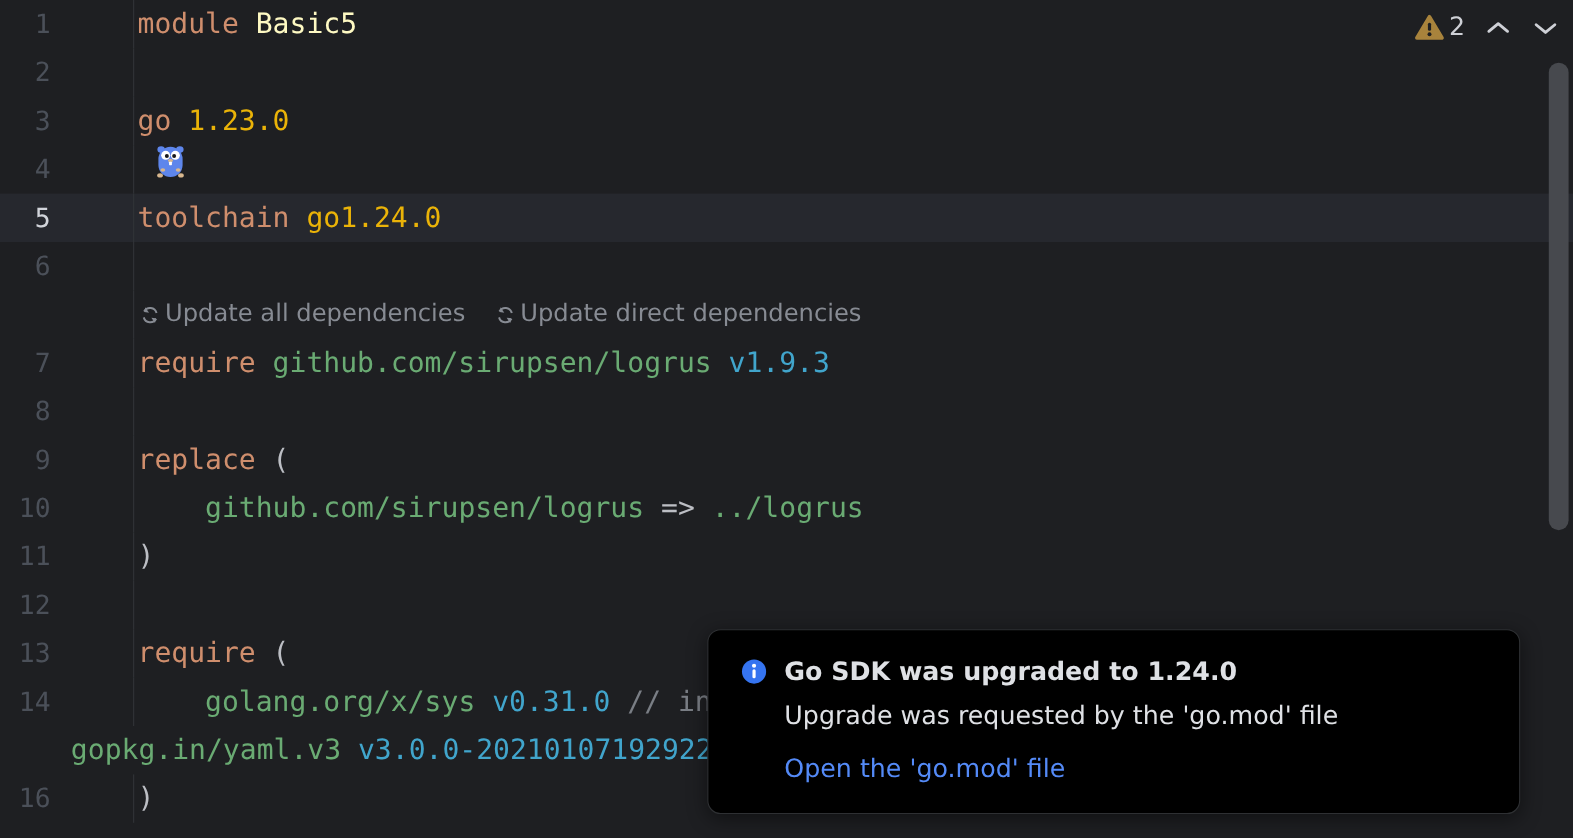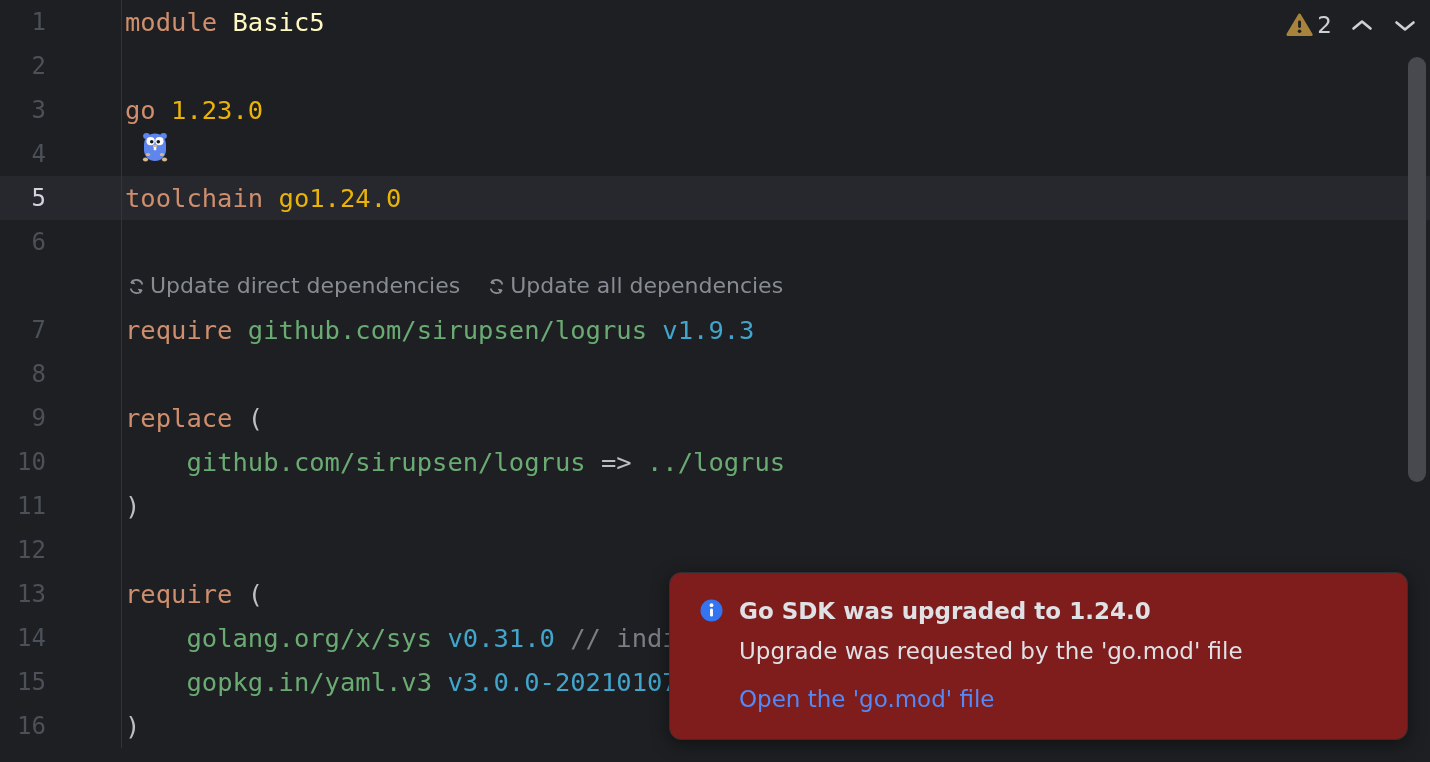--- a/index.html
+++ b/index.html
@@ -33,22 +33,22 @@
   .inspections{position:absolute;top:10px;right:12px;height:30px;
                display:flex;align-items:center;}
   .insp-count{font-family:"DejaVu Sans",sans-serif;font-size:23px;color:#CED0D6;
               margin-left:4px;}
   .insp-chevron{margin-left:17px;cursor:pointer;display:inline-flex;}
   .insp-warning{display:inline-flex;cursor:pointer;}
   
   .scroll-thumb{position:absolute;left:1408px;top:57px;width:18px;height:425px;
                 border-radius:9px;background:#47494E;}
   
-  .notification{position:absolute;left:669px;top:572px;width:739px;height:168px;
-                box-sizing:border-box;background:#7f1d1d;border:1px solid #2E3033;
+  .notification{position:absolute;left:643px;top:572px;width:739px;height:168px;
+                box-sizing:border-box;background:#000000;border:1px solid #2E3033;
                 border-radius:12px;box-shadow:0 4px 18px rgba(0,0,0,.45);
                 display:flex;gap:16px;padding:24px 28px 0 30px;
                 font-family:"DejaVu Sans",sans-serif;color:#DFE1E5;}
   .n-icon{flex:0 0 23px;padding-top:2px;}
   .n-title{font-size:23px;font-weight:bold;line-height:28px;}
   .n-msg{font-size:23px;line-height:28px;margin-top:12px;}
   .n-link{font-size:23px;line-height:28px;margin-top:20px;color:#548AF7;cursor:pointer;}
 </style>
 </head>
 <body>
@@ -108,26 +108,26 @@
       </div>
       <div class="row">
         <div class="gutter">
           <span class="num"></span>
         </div>
         <div class="code inlay-code"><span class="inlay-hint"><span style="display: inline-flex;"><svg width="19" height="19" viewBox="0 0 16 16" fill="none">
                 <path d="M12.9 6.3 A5.15 5.15 0 0 0 3.4 5.2" stroke="#878B93" stroke-width="1.5"></path>
                 <path d="M3.1 9.7 A5.15 5.15 0 0 0 12.6 10.8" stroke="#878B93" stroke-width="1.5"></path>
                 <path d="M4.3 1.9 L3.5 5.6 L7.1 6.1 Z" fill="#878B93"></path>
                 <path d="M11.7 14.1 L12.5 10.4 L8.9 9.9 Z" fill="#878B93"></path>
-              </svg></span><span>Update direct dependencies</span></span><span class="inlay-hint"><span style="display: inline-flex;"><svg width="19" height="19" viewBox="0 0 16 16" fill="none">
+              </svg></span><span>Update all dependencies</span></span><span class="inlay-hint"><span style="display: inline-flex;"><svg width="19" height="19" viewBox="0 0 16 16" fill="none">
                 <path d="M12.9 6.3 A5.15 5.15 0 0 0 3.4 5.2" stroke="#878B93" stroke-width="1.5"></path>
                 <path d="M3.1 9.7 A5.15 5.15 0 0 0 12.6 10.8" stroke="#878B93" stroke-width="1.5"></path>
                 <path d="M4.3 1.9 L3.5 5.6 L7.1 6.1 Z" fill="#878B93"></path>
                 <path d="M11.7 14.1 L12.5 10.4 L8.9 9.9 Z" fill="#878B93"></path>
-              </svg></span><span>Update all dependencies</span></span></div>
+              </svg></span><span>Update direct dependencies</span></span></div>
       </div>
       <div class="row">
         <div class="gutter">
           <span class="num">7</span>
         </div>
         <div class="code"><span class="seg c-keyword">require </span><span class="seg c-path">github.com/sirupsen/logrus </span><span class="seg c-version">v1.9.3</span></div>
       </div>
       <div class="row">
         <div class="gutter">
           <span class="num">8</span>
@@ -164,23 +164,20 @@
         </div>
         <div class="code"><span class="seg c-keyword">require </span><span class="seg c-plain">(</span></div>
       </div>
       <div class="row">
         <div class="gutter">
           <span class="num">14</span>
         </div>
         <div class="code"><span class="seg c-plain">    </span><span class="seg c-path">golang.org/x/sys </span><span class="seg c-version">v0.31.0 </span><span class="seg c-comment">// indirect</span></div>
       </div>
       <div class="row">
-        <div class="gutter">
-          <span class="num">15</span>
-        </div>
         <div class="code"><span class="seg c-plain">    </span><span class="seg c-path">gopkg.in/yaml.v3 </span><span class="seg c-version">v3.0.0-20210107192922-496545a6307b </span><span class="seg c-comment">// indirect</span></div>
       </div>
       <div class="row">
         <div class="gutter">
           <span class="num">16</span>
         </div>
         <div class="code"><span class="seg c-plain">)</span></div>
       </div>
     </div>
 

